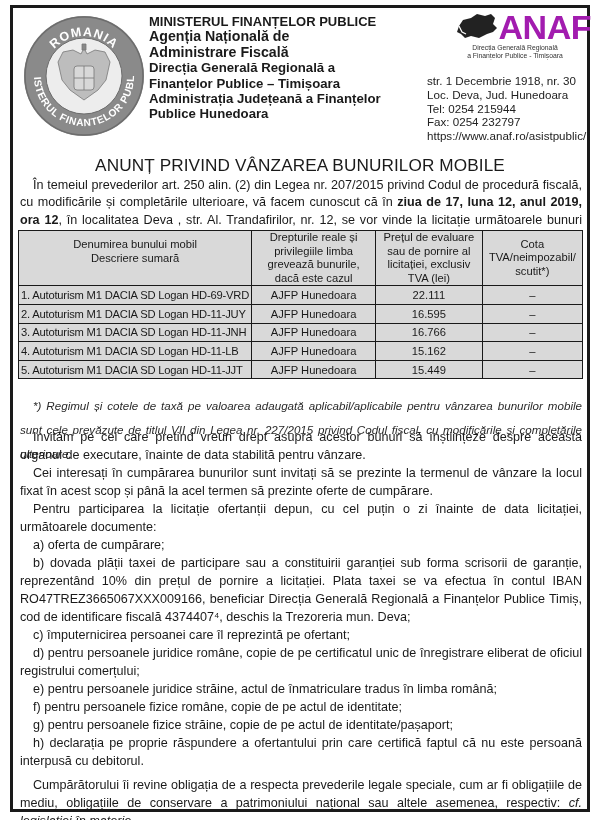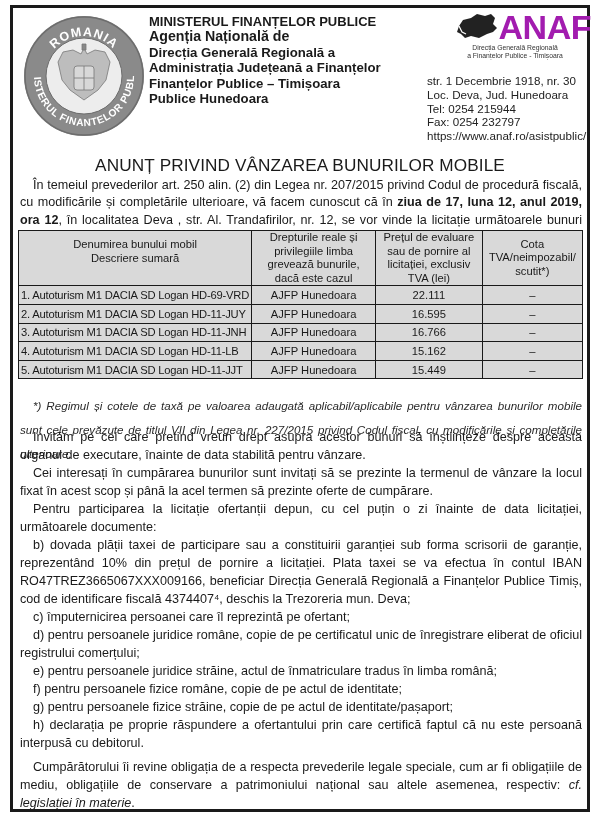--- a/index.html
+++ b/index.html
@@ -63,23 +63,24 @@
         <rect x="52" y="52" width="20" height="24" rx="3" fill="#d8d8d8"></rect>
         <line x1="62" y1="52" x2="62" y2="76"></line>
         <line x1="52" y1="64" x2="72" y2="64"></line>
         <path d="M60 30 h4 v6 h-4 z" fill="#888"></path>
       </g>
     </svg>
 
     <div class="org">
       <div class="l0">MINISTERUL FINANȚELOR PUBLICE</div>
       <div class="big">Agenția Națională de</div>
+      <div class="big">Administrare Fiscală</div>
       <div>Direcția Generală Regională a</div>
+      <div>Finanțelor Publice – Timișoara</div>
       <div>Administrația Județeană a Finanțelor</div>
-      <div>Finanțelor Publice – Timișoara</div>
       <div>Publice Hunedoara</div>
     </div>
 
     <div class="anaf">
       <div class="anaf-mark">
         <svg width="44" height="26" viewBox="0 0 44 26">
           <path d="M4 12 l4 -6 8 -2 6 -4 8 2 6 -2 4 4 -2 6 4 4 -4 4 -6 2 -8 4 -8 -2 -6 2 -4 -4 -4 -2 z" fill="#222"></path>
           <path d="M4 12 l3 6 4 2" fill="none" stroke="#fff" stroke-width="1.2"></path>
         </svg>
         <span class="anaf-word">ANAF</span>
@@ -155,20 +156,21 @@
       </tr>
     </tbody>
   </table>
 
   <div class="note ind">*) Regimul și cotele de taxă pe valoarea adaugată aplicabil/aplicabile pentru vânzarea bunurilor mobile sunt cele prevăzute de titlul VII din Legea nr. 227/2015 privind Codul fiscal, cu modificările și completările ulterioare.</div>
 
   <div class="body">
     <p class="ind">Invităm pe cei care pretind vreun drept asupra acestor bunuri să înștiințeze despre aceasta organul de executare, înainte de data stabilită pentru vânzare.</p>
     <p class="ind">Cei interesați în cumpărarea bunurilor sunt invitați să se prezinte la termenul de vânzare la locul fixat în acest scop și până la acel termen să prezinte oferte de cumpărare.</p>
     <p class="ind">Pentru participarea la licitație ofertanții depun, cu cel puțin o zi înainte de data licitației, următoarele documente:</p>
+    <p class="ind">a) oferta de cumpărare;</p>
     <p class="ind">b) dovada plății taxei de participare sau a constituirii garanției sub forma scrisorii de garanție, reprezentând 10% din prețul de pornire a licitației. Plata taxei se va efectua în contul IBAN  RO47TREZ3665067XXX009166, beneficiar Direcția Generală Regională a Finanțelor Publice Timiș, cod de identificare fiscală 4374407⁴, deschis la Trezoreria mun. Deva;</p>
     <p class="ind">c) împuternicirea persoanei care îl reprezintă pe ofertant;</p>
     <p class="ind">d) pentru persoanele juridice române, copie de pe certificatul unic de înregistrare eliberat de oficiul registrului comerțului;</p>
     <p class="ind">e) pentru persoanele juridice străine, actul de înmatriculare tradus în limba română;</p>
     <p class="ind">f) pentru persoanele fizice române, copie de pe actul de identitate;</p>
     <p class="ind">g) pentru persoanele fizice străine, copie de pe actul de identitate/pașaport;</p>
     <p class="ind">h) declarația pe proprie răspundere a ofertantului prin care certifică faptul că nu este persoană interpusă cu debitorul.</p>
     <p class="ind gap"><span>Cumpărătorului îi revine obligația de a respecta prevederile legale speciale, cum ar fi obligațiile de mediu, obligațiile de conservare a patrimoniului național sau altele asemenea, respectiv: </span><i>cf. legislației în materie</i><span>.</span></p>
 
   </div>

